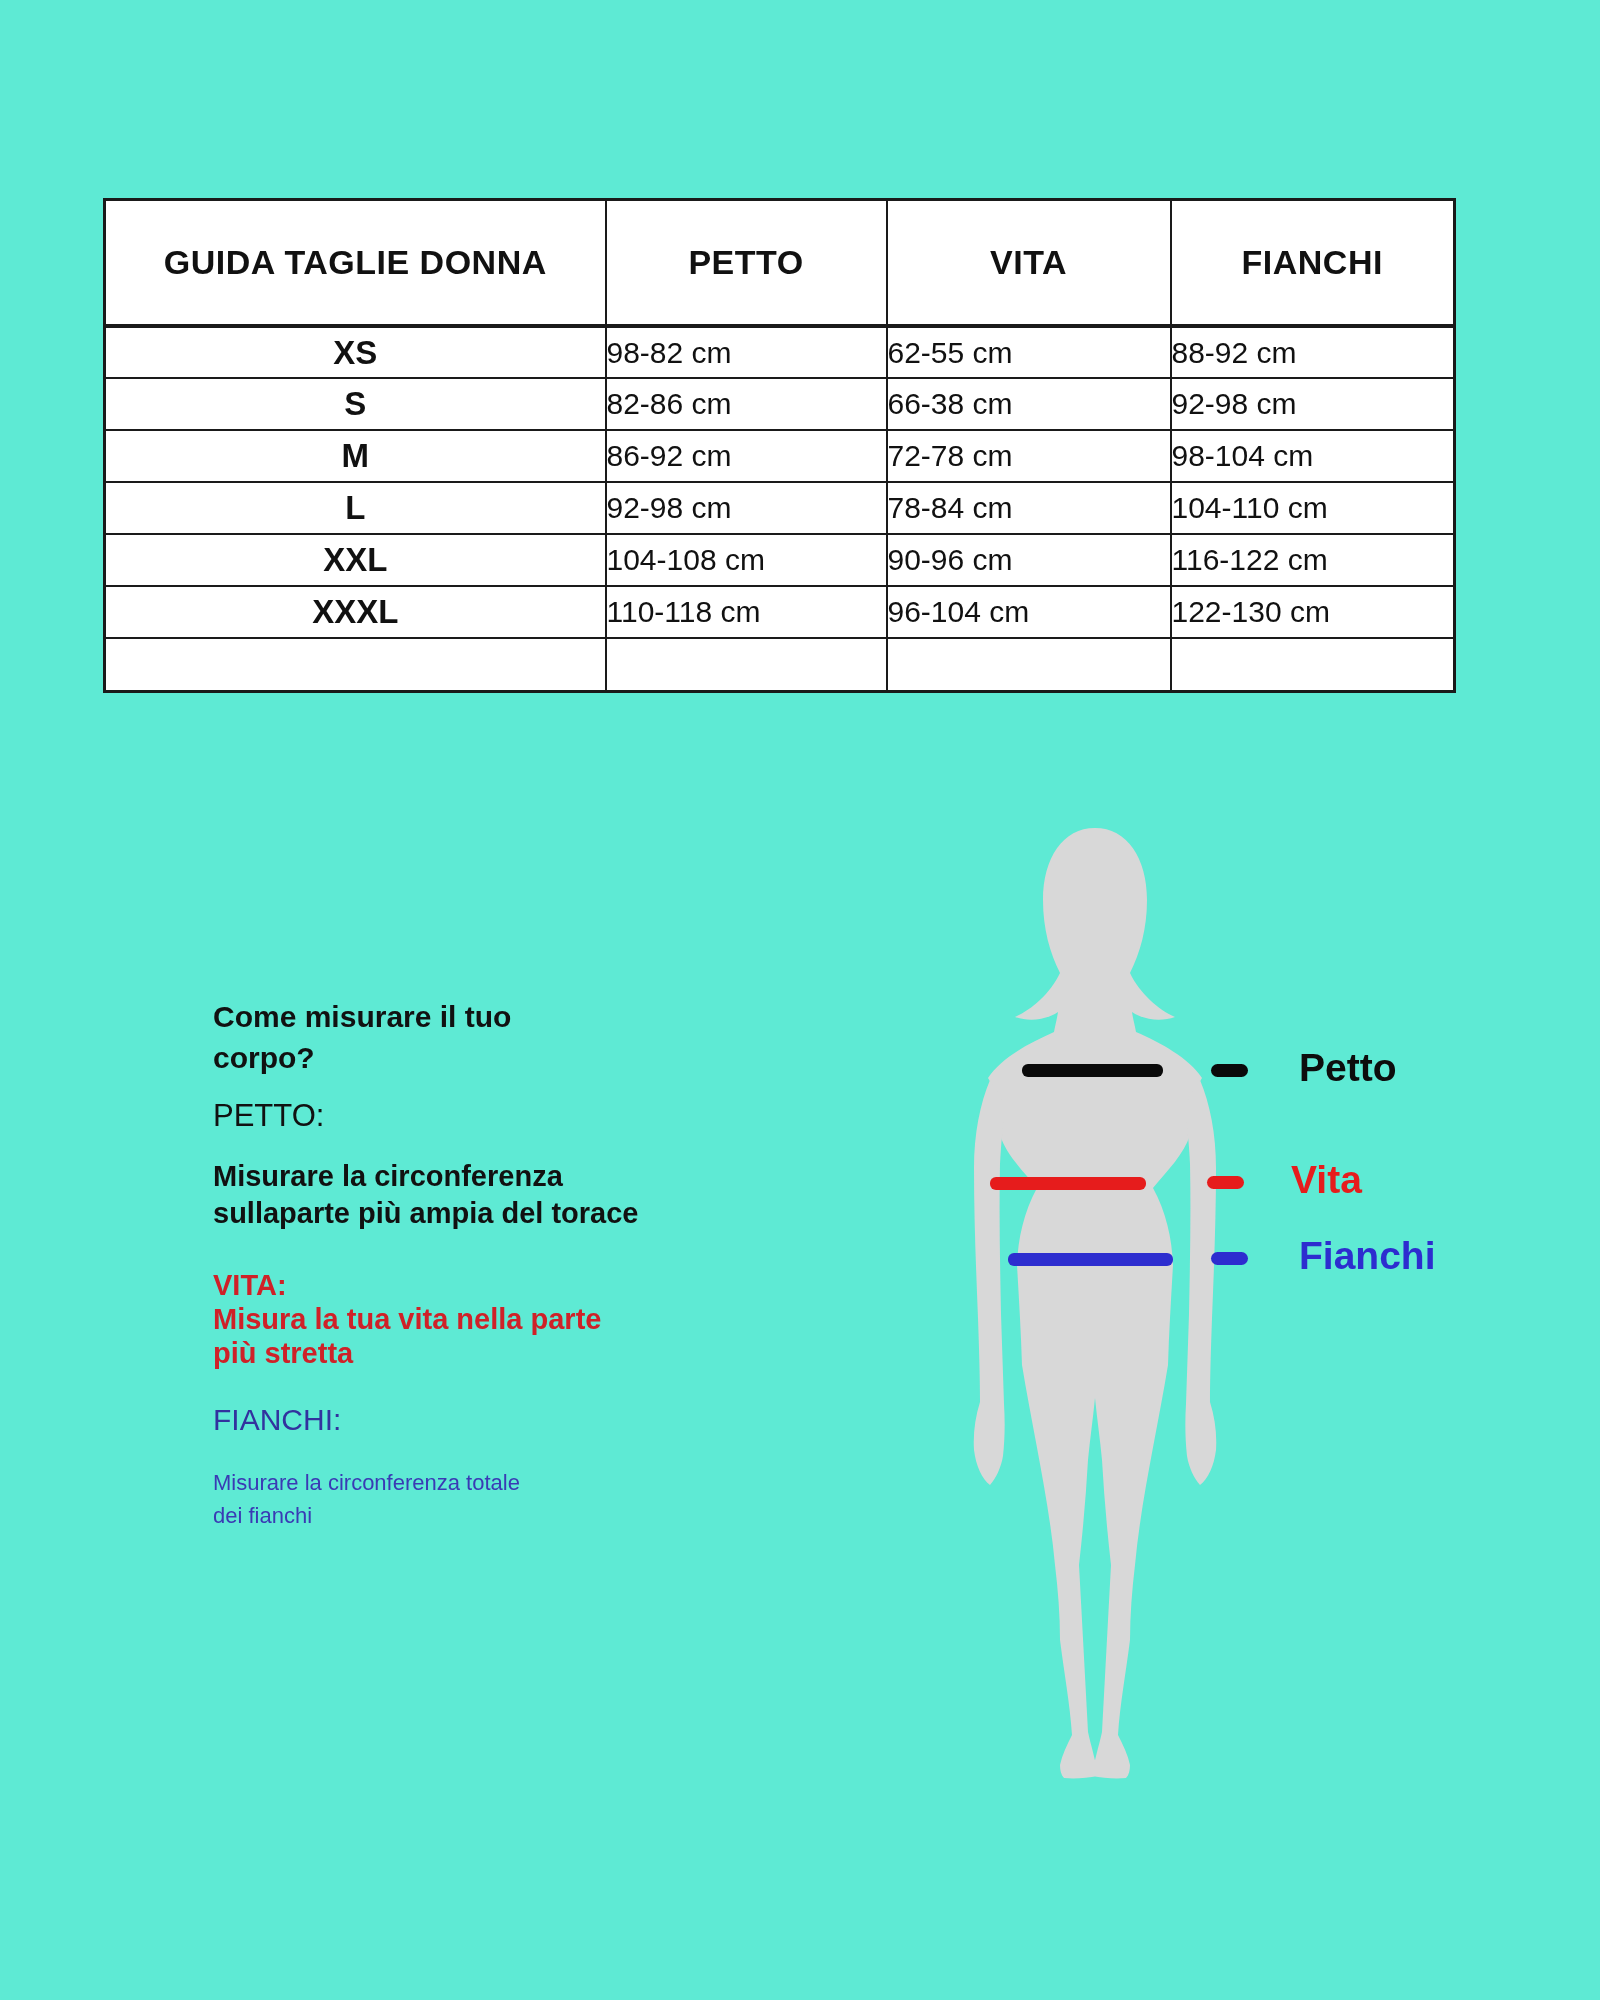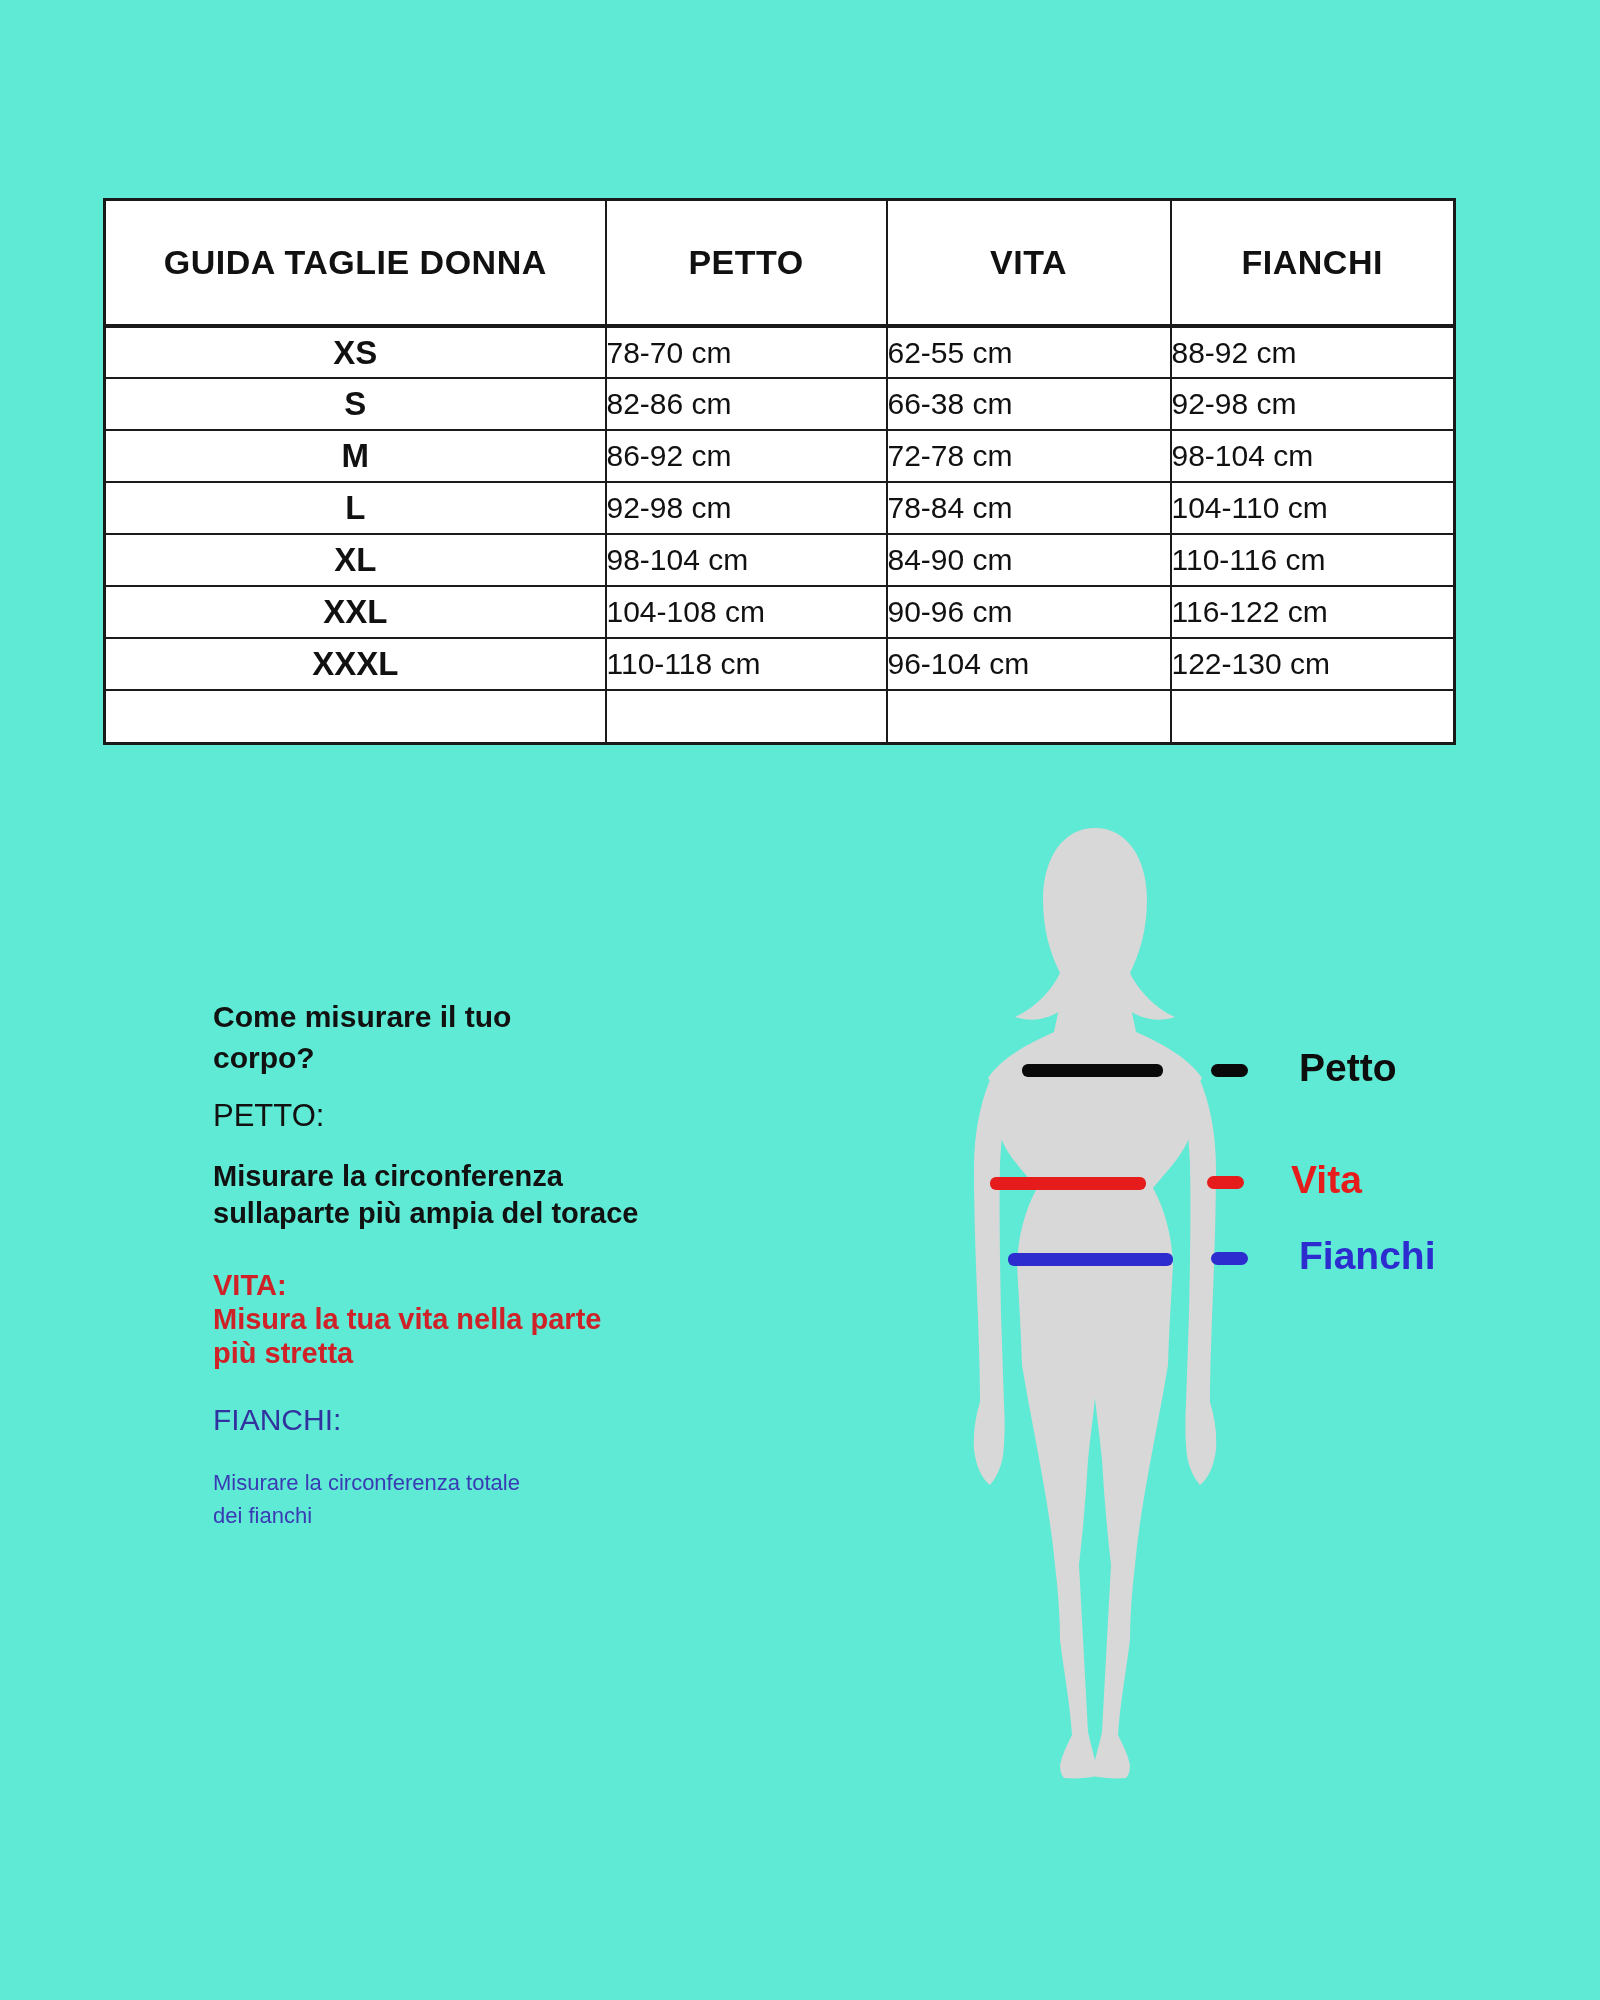--- a/index.html
+++ b/index.html
@@ -78,47 +78,41 @@
       <tr>
         <th>GUIDA TAGLIE DONNA</th>
         <th>PETTO</th>
         <th>VITA</th>
         <th>FIANCHI</th>
       </tr>
     </thead>
     <tbody>
       <tr>
         <td class="size-cell">XS</td>
-        <td class="value-cell">78-70 cm</td>
+        <td class="value-cell">98-82 cm</td>
         <td class="value-cell">62-55 cm</td>
         <td class="value-cell">88-92 cm</td>
       </tr>
       <tr>
         <td class="size-cell">S</td>
         <td class="value-cell">82-86 cm</td>
         <td class="value-cell">66-38 cm</td>
         <td class="value-cell">92-98 cm</td>
       </tr>
       <tr>
         <td class="size-cell">M</td>
         <td class="value-cell">86-92 cm</td>
         <td class="value-cell">72-78 cm</td>
         <td class="value-cell">98-104 cm</td>
       </tr>
       <tr>
         <td class="size-cell">L</td>
         <td class="value-cell">92-98 cm</td>
         <td class="value-cell">78-84 cm</td>
         <td class="value-cell">104-110 cm</td>
-      </tr>
-      <tr>
-        <td class="size-cell">XL</td>
-        <td class="value-cell">98-104 cm</td>
-        <td class="value-cell">84-90 cm</td>
-        <td class="value-cell">110-116 cm</td>
       </tr>
       <tr>
         <td class="size-cell">XXL</td>
         <td class="value-cell">104-108 cm</td>
         <td class="value-cell">90-96 cm</td>
         <td class="value-cell">116-122 cm</td>
       </tr>
       <tr>
         <td class="size-cell">XXXL</td>
         <td class="value-cell">110-118 cm</td>

